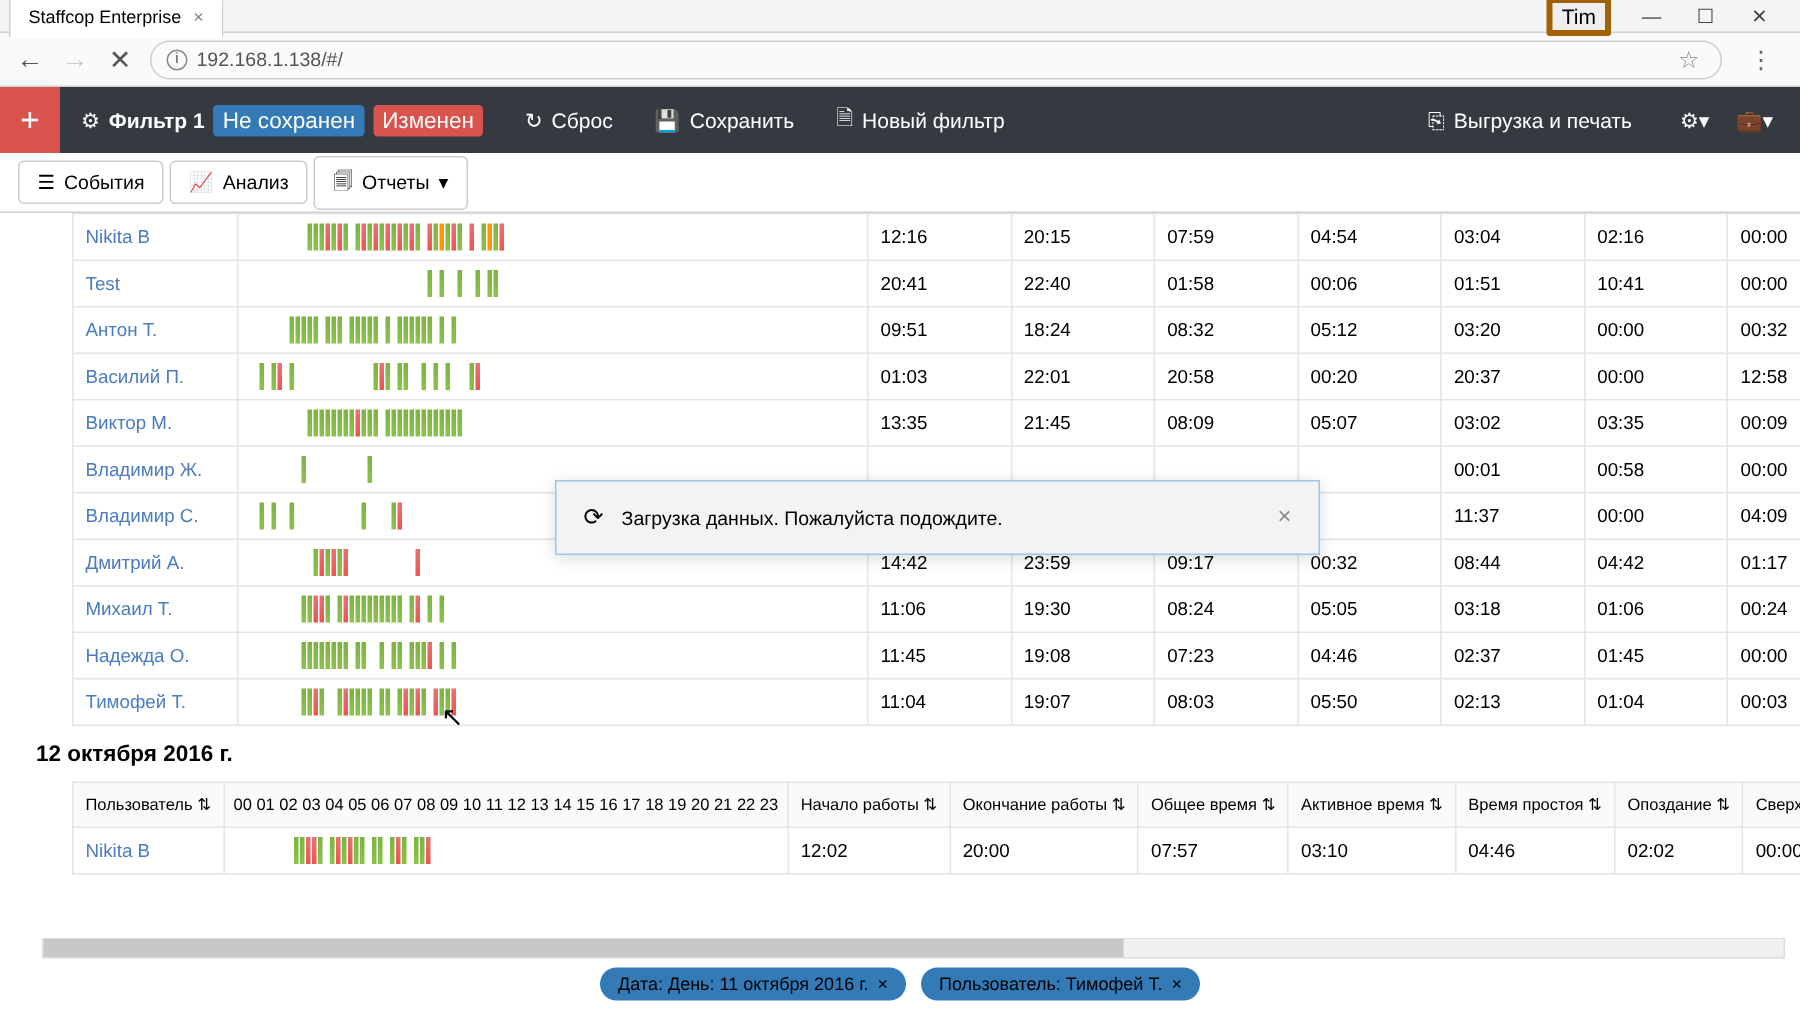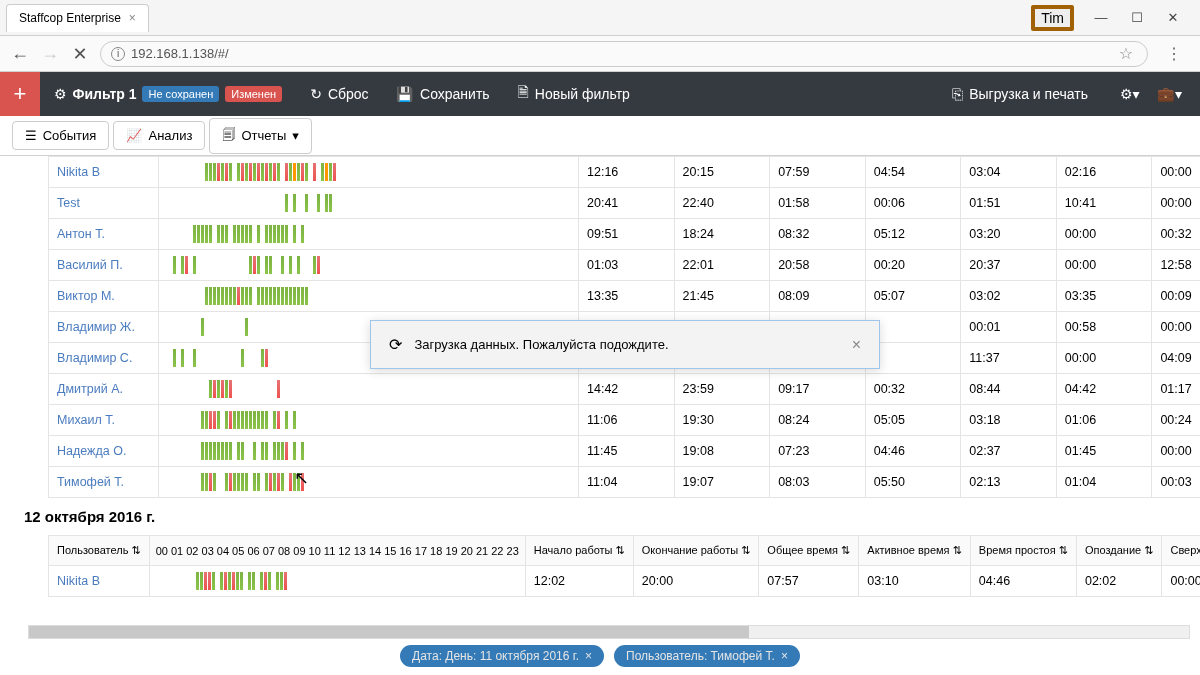--- a/index.html
+++ b/index.html
@@ -1,39 +1,39 @@
 <!DOCTYPE html>
 <html><head>
 <meta charset="utf-8">
 <style>
 * { margin: 0; padding: 0; box-sizing: border-box; font-family: Arial, sans-serif; }
 body { background: #fff; width: 1200px; height: 675px; overflow: hidden; position: relative; }
 
 
-.browser-toolbar { height: 36px; background: #f5f5f5; display: flex; align-items: center; border-bottom: 1px solid #d0d0d0; }
+.browser-toolbar { height: 22px; background: #f5f5f5; display: flex; align-items: center; border-bottom: 1px solid #d0d0d0; }
 .browser-tab { background: #fff; border: 1px solid #ccc; border-bottom: none; padding: 6px 12px; margin-left: 6px; display: flex; align-items: center; gap: 8px; font-size: 12px; border-radius: 4px 4px 0 0; height: 28px; }
 .browser-tab .close { color: #888; cursor: pointer; }
 .win-controls { margin-left: auto; display: flex; gap: 2px; align-items: center; padding-right: 10px; }
 .win-btn { width: 34px; height: 24px; display: flex; align-items: center; justify-content: center; font-size: 13px; color: #444; cursor:pointer;}
 .user-badge { background: #eee; border:4px solid #a16207; padding:1px 6px; font-size:14px; margin-right:8px; border-radius:2px;}
 
 .address-bar { height: 36px; display: flex; align-items: center; padding: 0 10px; gap: 10px; border-bottom: 1px solid #d0d0d0; background:#fafafa;}
 .nav-arrow { color: #555; font-size: 18px; cursor:pointer; width:20px; text-align:center;}
 .nav-arrow.disabled { color: #ccc; }
 .url-input { flex:1; border:1px solid #ccc; border-radius:14px; padding:4px 10px; display:flex; align-items:center; gap:6px; font-size:13px; color:#555; height:26px;}
 .url-input .info { border:1px solid #888; border-radius:50%; width:14px; height:14px; display:inline-flex; align-items:center; justify-content:center; font-size:10px;}
 .star { color:#888; font-size:16px; margin-left:8px; margin-right:4px;}
 .menu-dots { padding:0 8px; color:#666;}
 
 
 .app-toolbar { background: #343a40; color:#fff; height:44px; display:flex; align-items:center; padding:0; font-size:14px;}
 .plus-btn { background:#d9534f; width:40px; height:44px; display:flex; align-items:center; justify-content:center; font-size:22px; cursor:pointer;}
 .tb-item { display:flex; align-items:center; gap:6px; padding:0 14px; cursor:pointer;}
 .gear { font-size:14px; }
-.badge { padding:2px 6px; border-radius:3px; font-size:11px; }
+.badge { padding:2px 6px; border-radius:3px; font-size:15px; }
 .badge-blue { background:#337ab7; color:#fff;}
 .badge-red { background:#d9534f; color:#fff;}
 .tb-right { margin-left:auto; display:flex; align-items:center; gap:18px; padding-right:18px;}
 
 
 .sub-toolbar { height:40px; border-bottom:1px solid #d0d0d0; display:flex; align-items:center; padding:0 12px; gap:4px; font-size:13px;}
 .sub-btn { display:flex; align-items:center; gap:6px; padding:6px 12px; border:1px solid #ccc; border-radius:4px; cursor:pointer; background:#fff;}
 
 
 .table-container { overflow:auto; height: calc(675px - 30px - 36px - 44px - 40px - 30px); position:relative;}
@@ -46,21 +46,21 @@
 .bar { width:3px; }
 .g { background: linear-gradient(#7cb342,#8bc34a);}
 .r { background: linear-gradient(#e57373,#ef5350);}
 .o { background: #ff9800;}
 .sp{ background:transparent;}
 
 .section-title { font-weight:bold; font-size:15px; padding:10px 24px;}
 
 
 .footer-chips { position:absolute; bottom:4px; left:0; right:0; height:30px; display:flex; align-items:center; justify-content:center; gap:10px;}
-.chip { background:#337ab7; color:#e5e5e5; border-radius:12px; padding:4px 12px; font-size:12px; display:flex; align-items:center; gap:6px;}
+.chip { background:#337ab7; color:#000000; border-radius:12px; padding:4px 12px; font-size:12px; display:flex; align-items:center; gap:6px;}
 
 
 .loading-modal { position:absolute; top:320px; left:370px; width:510px; background:#f3f3f3; border:1px solid #9fc5e8; box-shadow:0 2px 10px rgba(0,0,0,0.15); padding:14px 18px; display:flex; align-items:center; gap:12px; font-size:13px; z-index:100;}
 .loading-modal .close-x { margin-left:auto; color:#888; cursor:pointer; font-size:16px;}
 .spinner { font-size:16px;}
 
 
 .cursor-img { position:absolute; left:294px; top:467px; font-size:18px; z-index:200; pointer-events:none; color:#000;}
 
 

